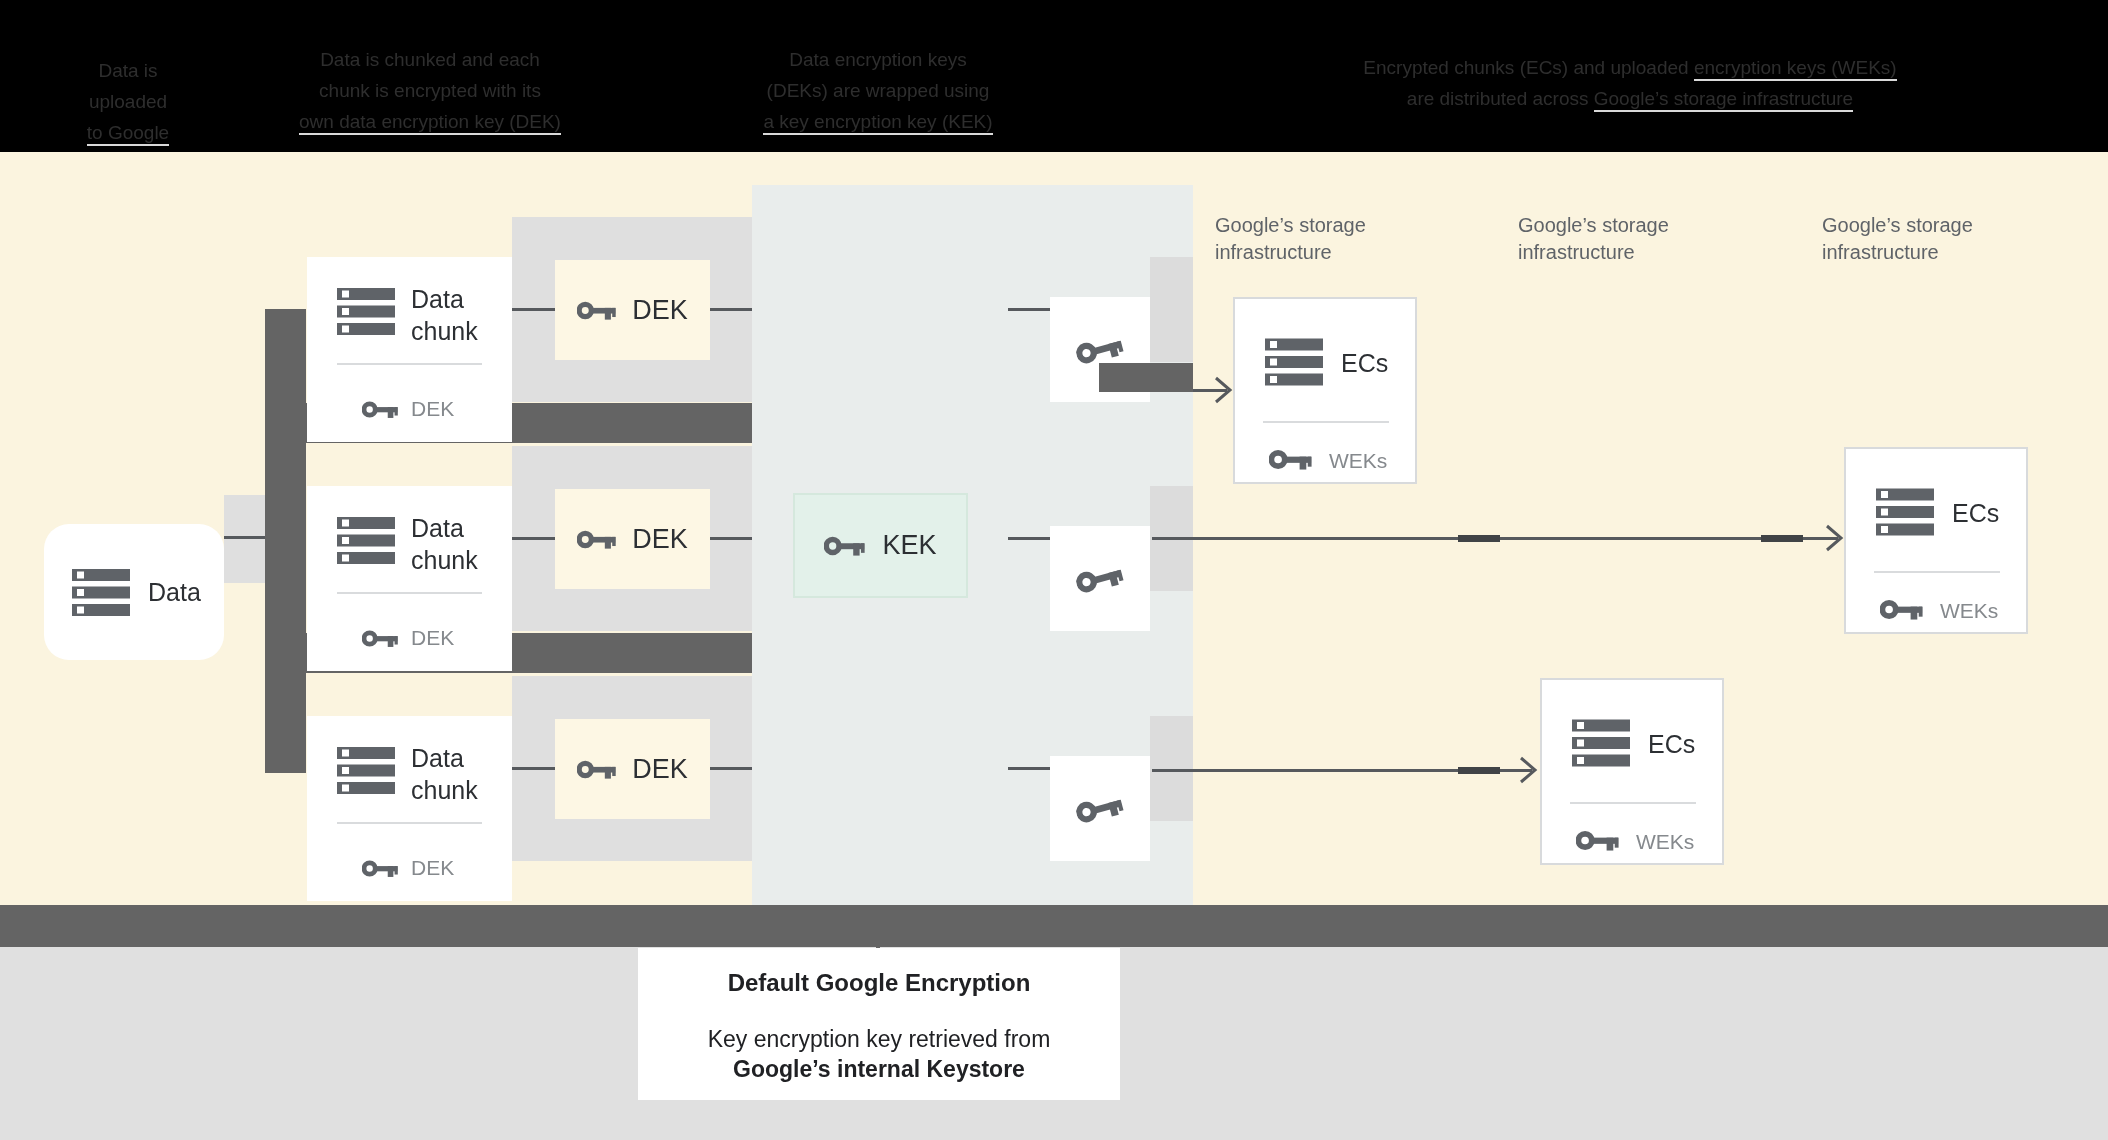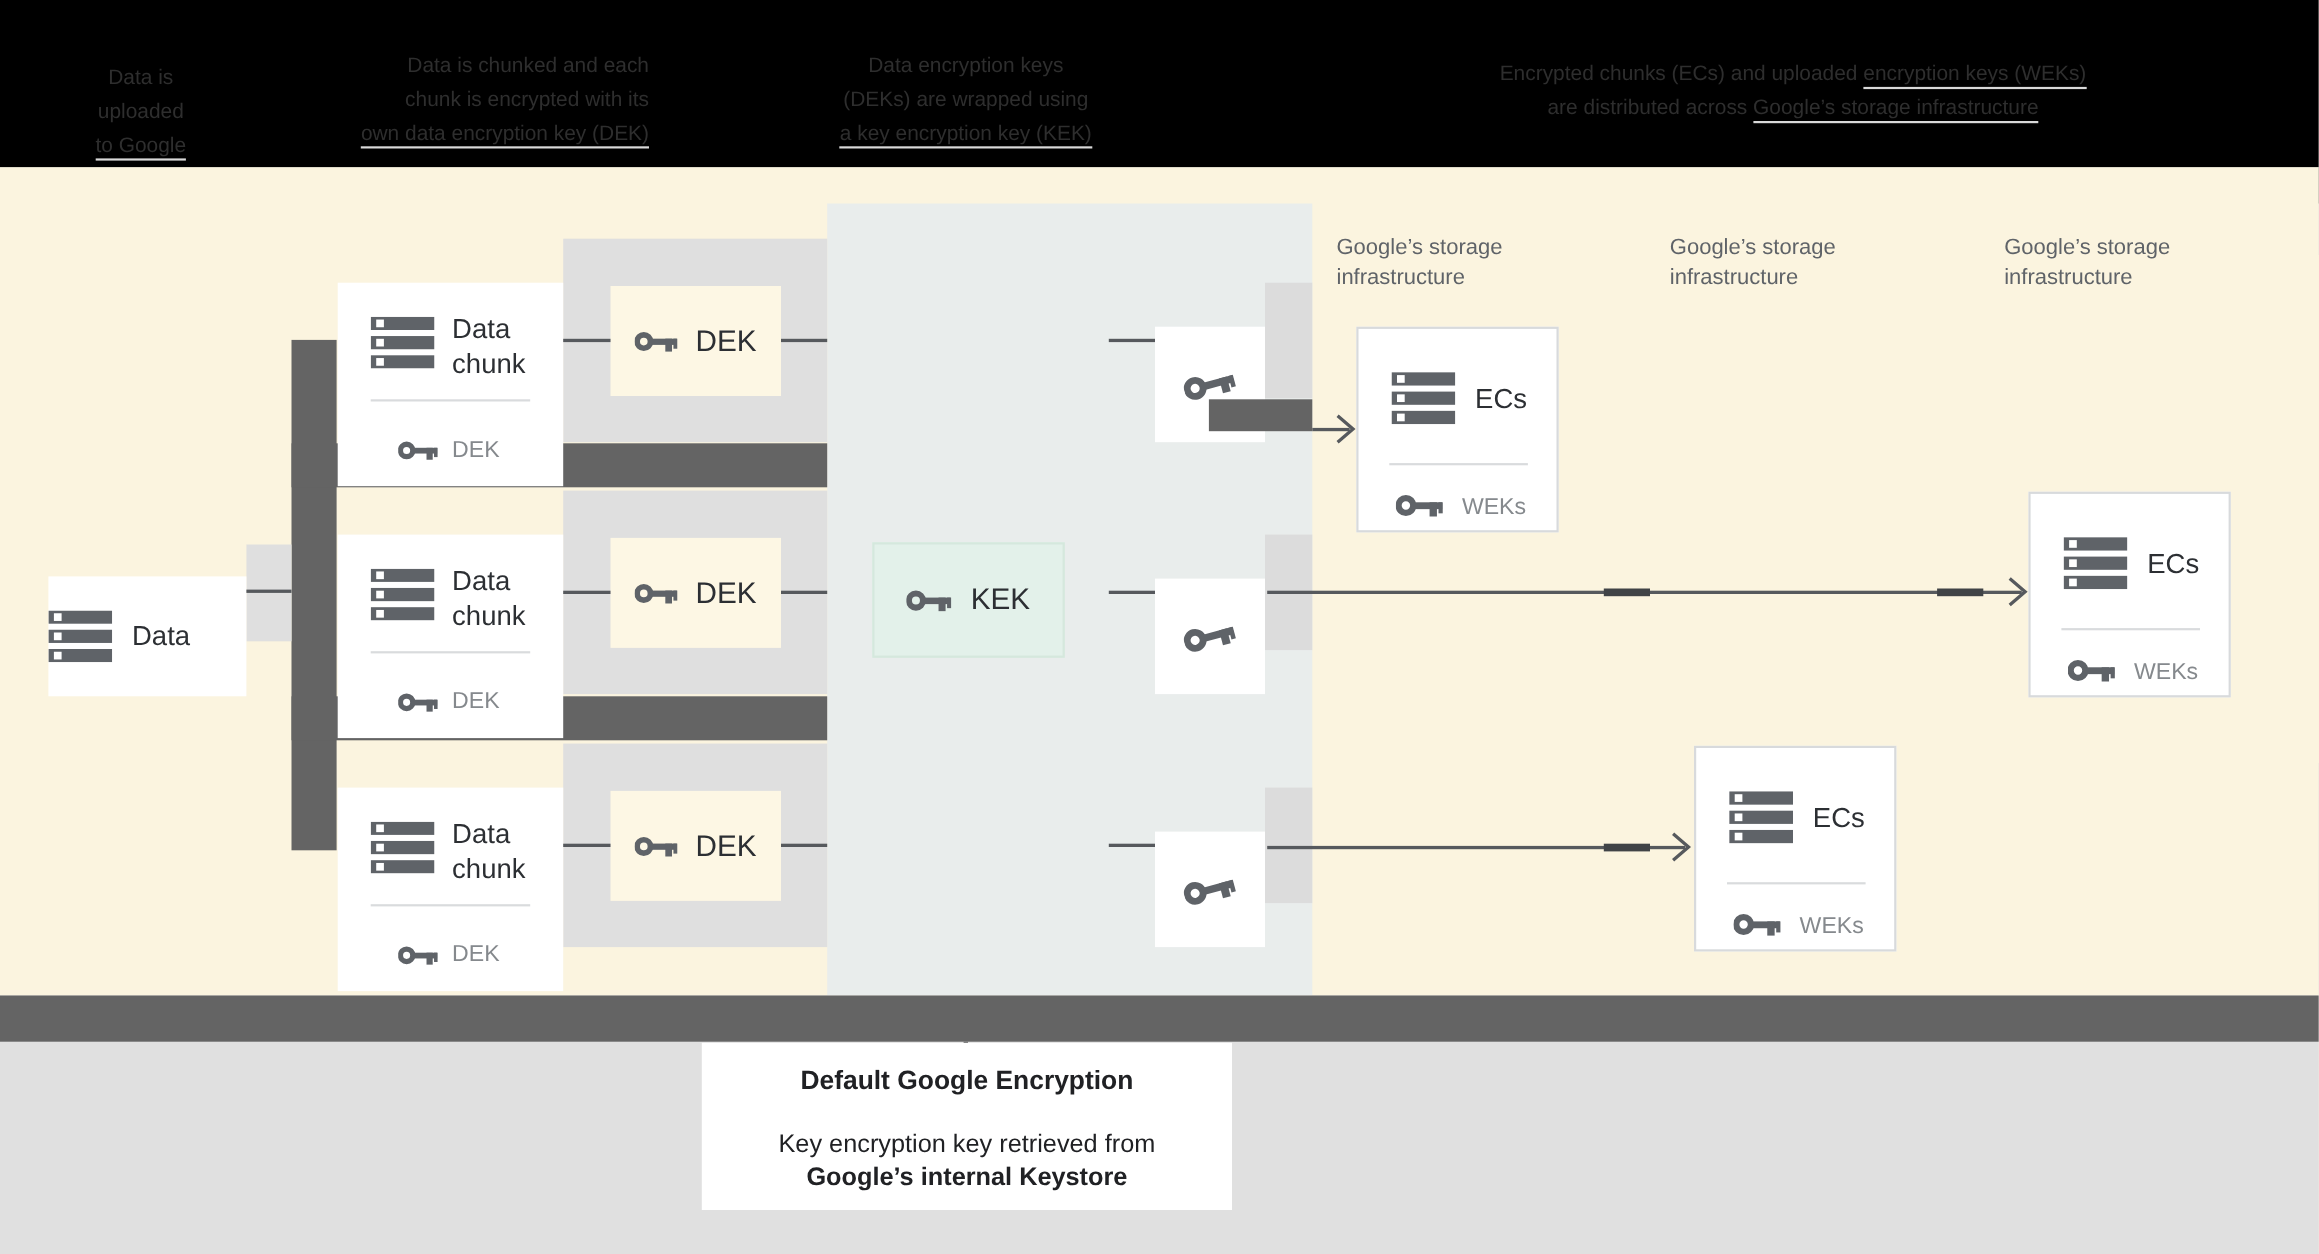--- a/index.html
+++ b/index.html
@@ -18,21 +18,21 @@
   
   .field{left:0;top:152px;width:2108px;height:753px;background:#fbf4df;}
   .kekzone{left:752px;top:33px;width:441px;height:720px;background:#e9edec;}
 
   .storelabel{color:#5f6368;font-size:20px;line-height:27px;width:220px;}
 
   .rowband{background:#dfdfdf;width:240px;height:185px;left:512px;}
   .graysq{background:#dcdcdc;width:43px;height:105px;left:1150px;}
 
   .whitebox{background:#fff;margin-top:40px;}
-  .databox{left:44px;top:332px;width:180px;height:109px;display:flex;align-items:center;gap:18px;box-sizing:border-box;}
+  .databox{left:44px;top:332px;width:180px;height:136px;display:flex;align-items:center;gap:18px;padding-left:28px;box-sizing:border-box;border-radius:25px;}
   .chunkbox{left:307px;width:205px;height:185px;}
   .dekbox{left:555px;width:155px;height:100px;background:#fdf7e4;display:flex;align-items:center;justify-content:center;gap:15px;}
   .kekbox{left:793px;top:341px;width:175px;height:105px;background:#e3f1ea;border:2px solid #d5e8dd;box-sizing:border-box;
           display:flex;align-items:center;justify-content:center;gap:16px;}
   .keybox{left:1050px;width:100px;height:105px;display:flex;align-items:center;justify-content:center;}
   .ecsbox{width:184px;height:187px;border:2px solid #d8dadc;box-sizing:border-box;background:#fff;}
 
   .lbl{color:#2c2f33;font-size:25px;}
   .lbl-sm{color:#85898d;font-size:21px;}
   .chunktext{line-height:32px;width:95px;}
@@ -64,21 +64,21 @@
 </style>
 </head>
 <body>
 
 <div class="abs banner">
   <div class="bcol" style="left:18px;top:44px;width:220px;margin-top:11px;">
     <div>Data is</div>
     <div>uploaded</div>
     <div><span class="u">to Google</span></div>
   </div>
-  <div class="bcol" style="left:270px;top:44px;width:320px;text-align:right;">
+  <div class="bcol" style="left:270px;top:44px;width:320px;">
     <div>Data is chunked and each</div>
     <div>chunk is encrypted with its</div>
     <div><span class="u">own data encryption key (DEK)</span></div>
   </div>
   <div class="bcol" style="left:718px;top:44px;width:320px;">
     <div>Data encryption keys</div>
     <div>(DEKs) are wrapped using</div>
     <div><span class="u">a key encryption key (KEK)</span></div>
   </div>
   <div class="bcol" style="left:1310px;top:52px;width:640px;">

